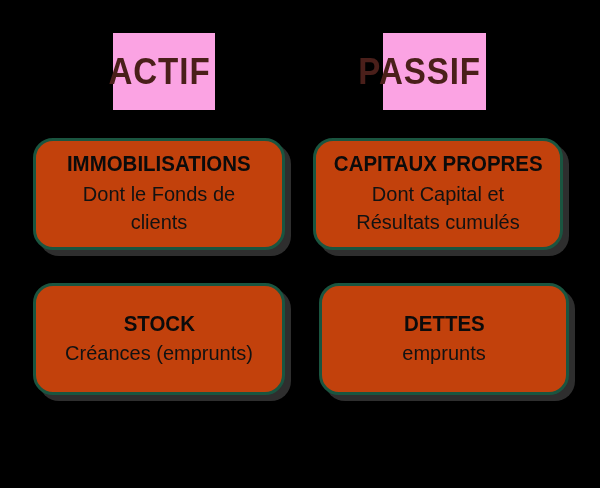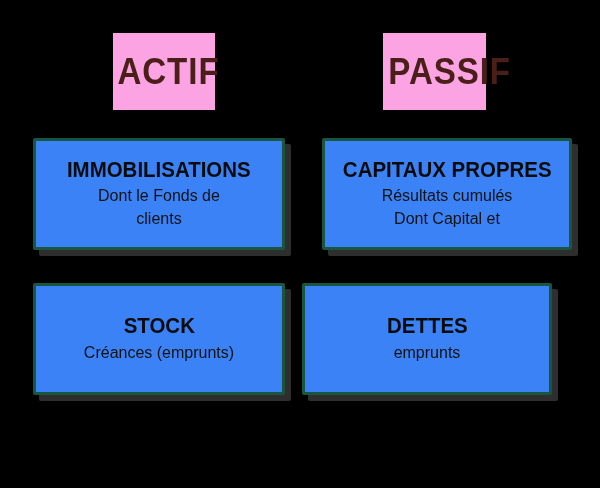--- a/index.html
+++ b/index.html
@@ -15,42 +15,42 @@
     overflow: hidden;
     font-family: "Liberation Sans", sans-serif;
   }
 
   
   .banner {
     position: absolute;
     background: #FBA3E3;
     display: flex;
     align-items: center;
-    justify-content: flex-start;
+    justify-content: flex-end;
     box-sizing: border-box;
   }
   .banner-label {
     font-family: "Liberation Sans Narrow", "Liberation Sans", sans-serif;
     font-weight: 700;
     font-size: 36px;
     letter-spacing: 1px;
     color: #4A1F1A;
     transform: scaleX(0.92);
     white-space: nowrap;
     line-height: 1;
   }
   #banner-actif  { left: 113px; top: 33px; width: 102px; height: 77px; }
   #banner-passif { left: 383px; top: 33px; width: 103px; height: 77px; }
 
   
   .card {
     position: absolute;
-    background: #3b82f6;
+    background: #c2410c;
     border: 3px solid #1A5540;
-    border-radius: 2px;
+    border-radius: 20px;
     box-sizing: border-box;
     display: flex;
     flex-direction: column;
     align-items: center;
     justify-content: center;
     padding: 4px 10px;
     box-shadow: 6px 6px 0 rgba(255,255,255,0.18);
   }
   .card-title {
     font-family: "Liberation Sans Narrow", "Liberation Sans", sans-serif;
@@ -60,32 +60,32 @@
     color: #0B0B0B;
     line-height: 1.15;
     text-align: center;
     transform: scaleX(0.93);
     white-space: nowrap;
     margin-bottom: 3px;
   }
   .card-sub {
     font-family: "Liberation Sans", sans-serif;
     font-weight: 400;
-    font-size: 16px;
+    font-size: 20px;
     color: #121212;
     line-height: 1.42;
     text-align: right;
   }
 
   
   #card-immobilisations { left: 33px;  top: 138px; width: 252px; height: 112px; }
   #card-stock           { left: 33px;  top: 283px; width: 252px; height: 112px; }
   
-  #card-capitaux        { left: 322px; top: 138px; width: 250px; height: 112px; }
-  #card-dettes          { left: 302px; top: 283px; width: 250px; height: 112px; }
+  #card-capitaux        { left: 313px; top: 138px; width: 250px; height: 112px; }
+  #card-dettes          { left: 319px; top: 283px; width: 250px; height: 112px; }
 </style>
 </head>
 <body>
 
 <div id="canvas">
 
   <div class="banner" id="banner-actif">
     <span class="banner-label">ACTIF</span>
   </div>
 
@@ -99,22 +99,22 @@
     <div class="card-title">STOCK</div>
     <div class="card-sub">Créances (emprunts)</div>
   </div>
 
   <div class="banner" id="banner-passif">
     <span class="banner-label">PASSIF</span>
   </div>
 
   <div class="card" id="card-capitaux">
     <div class="card-title">CAPITAUX PROPRES</div>
+    <div class="card-sub">Dont Capital et</div>
     <div class="card-sub">Résultats cumulés</div>
-    <div class="card-sub">Dont Capital et</div>
   </div>
 
   <div class="card" id="card-dettes">
     <div class="card-title">DETTES</div>
     <div class="card-sub">emprunts</div>
   </div>
 
 </div>
 
 </body></html>

